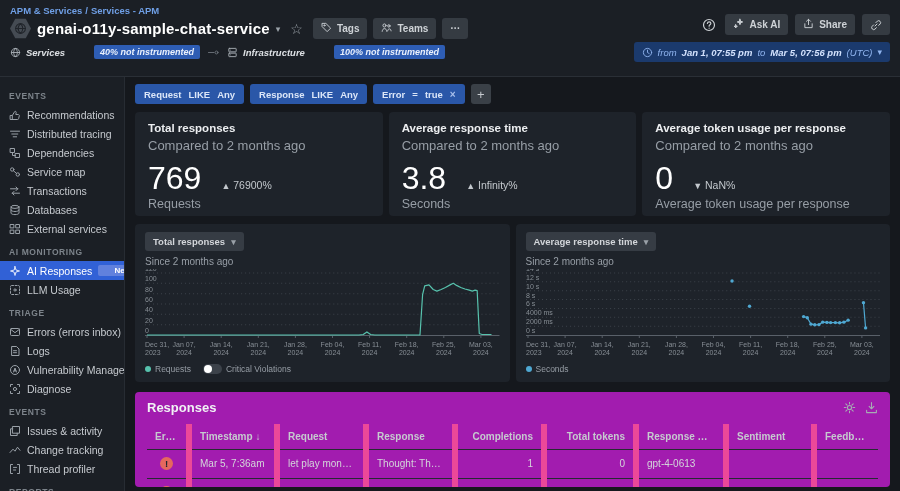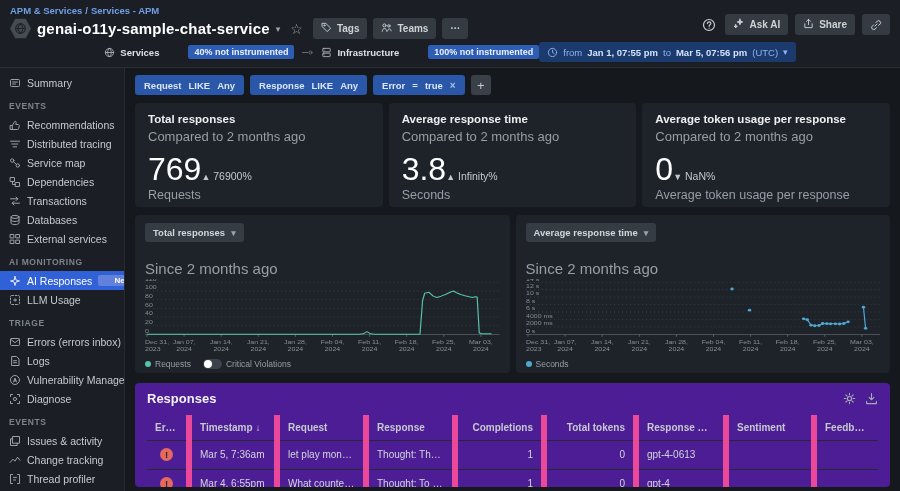--- a/index.html
+++ b/index.html
@@ -15,21 +15,21 @@
   .title-row { display:flex; align-items:center; gap:6px; margin-top:2px; }
   .service-hex { width:21px; height:21px; background:#454b53; clip-path:polygon(25% 4%,75% 4%,100% 50%,75% 96%,25% 96%,0 50%); display:flex; align-items:center; justify-content:center; color:#20242a; }
   h1 { font-size:15px; font-weight:bold; color:#fff; letter-spacing:.2px; }
   .caret { color:#9aa1a8; font-size:9px; cursor:pointer; }
   .star { color:#9aa1a8; font-size:14px; margin:0 4px; cursor:pointer; line-height:1; }
   .btn { background:#353b42; border:none; color:#ced2d6; font-size:10px; font-weight:bold; border-radius:3px; height:21px; padding:0 8px; display:inline-flex; align-items:center; gap:5px; cursor:pointer; }
   .btn.ghost { background:transparent; padding:0 2px; }
   .topbar-right { display:flex; gap:7px; align-items:center; padding-top:2px; color:#ced2d6; }
 
   
-  .subbar { display:flex; justify-content:center; align-items:center; padding:0 10px 5px 10px; border-bottom:1px solid #2a2f36; flex:none; }
+  .subbar { display:flex; justify-content:space-between; align-items:center; padding:0 10px 14px 10px; border-bottom:1px solid #2a2f36; flex:none;font-style:italic; }
   .inst { display:flex; align-items:center; gap:5px; font-size:9.5px; font-weight:bold; color:#dde0e4; }
   .inst .icn { color:#aab0b7; display:flex; }
   .badge { background:#2e5db4; color:#eaf1fd; font-size:9px; font-weight:bold; padding:2px 6px; border-radius:2px; cursor:pointer;margin-left:24px; }
   .connector { color:#6c737b; display:flex; margin:0 3px; }
   .time-pill { background:#1b3a6d; color:#8fb4ef; font-size:9.5px; height:20px; padding:0 8px; border-radius:3px; display:flex; gap:5px; align-items:center; cursor:pointer; }
   .time-pill b { color:#d3e2fd; }
   .time-pill .caret { color:#8fb4ef; }
 
   
   .frame { flex:1; display:flex; min-height:0; }
@@ -47,40 +47,40 @@
   .filters { display:flex; gap:6px; margin-bottom:8px; flex:none; }
   .pill { background:#2a57a8; color:#dbe6f8; font-size:9.5px; font-weight:bold; height:20px; padding:0 9px; border-radius:3px; display:inline-flex; align-items:center; gap:7px; cursor:pointer; }
   .pill .x { color:#aac1ec; cursor:pointer; font-size:10px; }
   .add-filter { width:20px; height:20px; background:#3a4047; border-radius:3px; color:#c6cacf; display:flex; align-items:center; justify-content:center; font-size:13px; cursor:pointer; }
 
   
   .metrics-row { display:flex; gap:6px; height:104px; flex:none; }
   .metric-card { flex:1; background:#1e232a; border-radius:4px; padding:10px 13px; overflow:hidden; }
   .mc-title { font-size:11.5px; font-weight:bold; color:#eceef0; }
   .mc-sub { font-size:13px; color:#979ea6; margin-top:4px; }
-  .mc-value-row { display:flex; align-items:baseline; gap:0; margin-top:9px; }
+  .mc-value-row { display:flex; align-items:baseline; gap:20px; margin-top:9px; }
   .mc-value { font-size:32px; font-weight:300; color:#fff; line-height:1; }
   .mc-delta { font-size:10.5px; color:#c3c8cd; }
   .mc-delta .tri { font-size:9px; }
   .mc-unit { font-size:12.5px; color:#979ea6; margin-top:3px; }
 
   
   .charts-row { display:flex; gap:6px; margin-top:8px; height:158px; flex:none; }
   .chart-card { flex:1; background:#1e232a; border-radius:4px; padding:8px 10px 4px; display:flex; flex-direction:column; min-width:0; overflow:hidden; }
   .chart-selector { align-self:flex-start; background:#363c44; color:#d3d6da; font-size:9.5px; font-weight:bold; border:none; border-radius:3px; padding:4px 8px; display:inline-flex; gap:6px; align-items:center; cursor:pointer; }
-  .chart-sub { font-size:15px; color:#979ea6; margin:18px 0 2px; }
+  .chart-sub { font-size:10px; color:#979ea6; margin:5px 0 2px; }
   svg.chart { width:100%; height:92px; display:block; }
   .chart-legend { display:flex; gap:12px; align-items:center; font-size:8.5px; color:#979ea6; margin-top:3px; }
   .leg-item { display:flex; gap:4px; align-items:center; }
   .leg-dot { width:6px; height:6px; border-radius:50%; }
   .toggle { width:19px; height:10px; background:#3c424a; border-radius:5px; position:relative; cursor:pointer; flex:none; }
   .toggle .knob { position:absolute; left:1px; top:1px; width:8px; height:8px; background:#fff; border-radius:50%; }
 
   
-  .responses-card { flex:1; background:#4c1d95; border-radius:4px; margin:10px 0 4px; padding:8px 12px; min-height:0; overflow:hidden; }
+  .responses-card { flex:1; background:#a21caf; border-radius:4px; margin:10px 0 4px; padding:8px 12px; min-height:0; overflow:hidden; }
   .responses-head { display:flex; justify-content:space-between; align-items:center; margin-bottom:9px; }
   .responses-head h2 { font-size:13px; font-weight:bold; color:#f0f2f4; }
   .resp-actions { display:flex; gap:9px; color:#a6acb3; align-items:center; }
   .resp-actions > span { cursor:pointer; display:flex; }
   table { width:100%; border-collapse:collapse; font-size:10px; table-layout:fixed; }
   th, td { border-left:6px solid #ec4899; padding:0 8px; text-align:left; overflow:hidden; white-space:nowrap; text-overflow:ellipsis; }
   th:first-child, td:first-child { border-left:none; }
   th { color:#c6cacf; font-weight:bold; height:25px; }
   td { height:29px; color:#d3d6da; border-top:1px solid #262b31; }
   td.num, th.num { text-align:right; }
@@ -191,66 +191,57 @@
       <b>Jan 1, 07:55 pm</b>
       <span>to</span>
       <b>Mar 5, 07:56 pm</b>
       <span>(UTC)</span>
       <span class="caret">▾</span>
     </div>
   </div>
 
   <div class="frame">
     <aside class="sidebar" id="sidebar">
-        <div class="side-item">
-          <span class="si-ic">
-            <svg width="12" height="12" viewBox="0 0 12 12" fill="none" stroke="currentColor" stroke-width="1" stroke-linecap="round" stroke-linejoin="round">
-              <rect x="1.5" y="2.5" width="9" height="7" rx="1"></rect>
-              <path d="M3.5 5h5M3.5 7h3"></path>
-            </svg>
-          </span>
-          <span>Summary</span>
-        </div>
         <div class="side-section">EVENTS</div>
         <div class="side-item">
           <span class="si-ic">
             <svg width="12" height="12" viewBox="0 0 12 12" fill="none" stroke="currentColor" stroke-width="1" stroke-linecap="round" stroke-linejoin="round">
               <path d="M1.5 6.5h1.8v4H1.5z"></path>
               <path d="M3.3 10.5h5.3c.5 0 .9-.3 1-.8l.7-2.9c.2-.6-.3-1.3-1-1.3H6.8l.4-2.1c.1-.6-.3-1.1-.9-1.1-.3 0-.6.1-.7.4L3.3 6.5"></path>
             </svg>
           </span>
           <span>Recommendations</span>
         </div>
         <div class="side-item">
           <span class="si-ic">
             <svg width="12" height="12" viewBox="0 0 12 12" fill="none" stroke="currentColor" stroke-width="1" stroke-linecap="round" stroke-linejoin="round">
               <path d="M1.5 3.2h9M2.8 6h6M4.2 8.8h3.4"></path>
             </svg>
           </span>
           <span>Distributed tracing</span>
+        </div>
+        <div class="side-item">
+          <span class="si-ic">
+            <svg width="12" height="12" viewBox="0 0 12 12" fill="none" stroke="currentColor" stroke-width="1" stroke-linecap="round" stroke-linejoin="round">
+              <rect x="1.5" y="1.5" width="4" height="4"></rect>
+              <rect x="6.5" y="6.5" width="4" height="4"></rect>
+              <path d="M3.5 5.5v3h3"></path>
+            </svg>
+          </span>
+          <span>Dependencies</span>
         </div>
         <div class="side-item">
           <span class="si-ic">
             <svg width="12" height="12" viewBox="0 0 12 12" fill="none" stroke="currentColor" stroke-width="1" stroke-linecap="round" stroke-linejoin="round">
               <circle cx="3.2" cy="3.5" r="1.7"></circle>
               <circle cx="8.8" cy="8.5" r="1.7"></circle>
               <path d="M4.4 4.7l3.2 2.8"></path>
             </svg>
           </span>
           <span>Service map</span>
-        </div>
-        <div class="side-item">
-          <span class="si-ic">
-            <svg width="12" height="12" viewBox="0 0 12 12" fill="none" stroke="currentColor" stroke-width="1" stroke-linecap="round" stroke-linejoin="round">
-              <rect x="1.5" y="1.5" width="4" height="4"></rect>
-              <rect x="6.5" y="6.5" width="4" height="4"></rect>
-              <path d="M3.5 5.5v3h3"></path>
-            </svg>
-          </span>
-          <span>Dependencies</span>
         </div>
         <div class="side-item">
           <span class="si-ic">
             <svg width="12" height="12" viewBox="0 0 12 12" fill="none" stroke="currentColor" stroke-width="1" stroke-linecap="round" stroke-linejoin="round">
               <path d="M1.5 3.8h7.3M7 2l1.8 1.8L7 5.6"></path>
               <path d="M10.5 8.2H3.2M5 6.4L3.2 8.2 5 10"></path>
             </svg>
           </span>
           <span>Transactions</span>
         </div>

